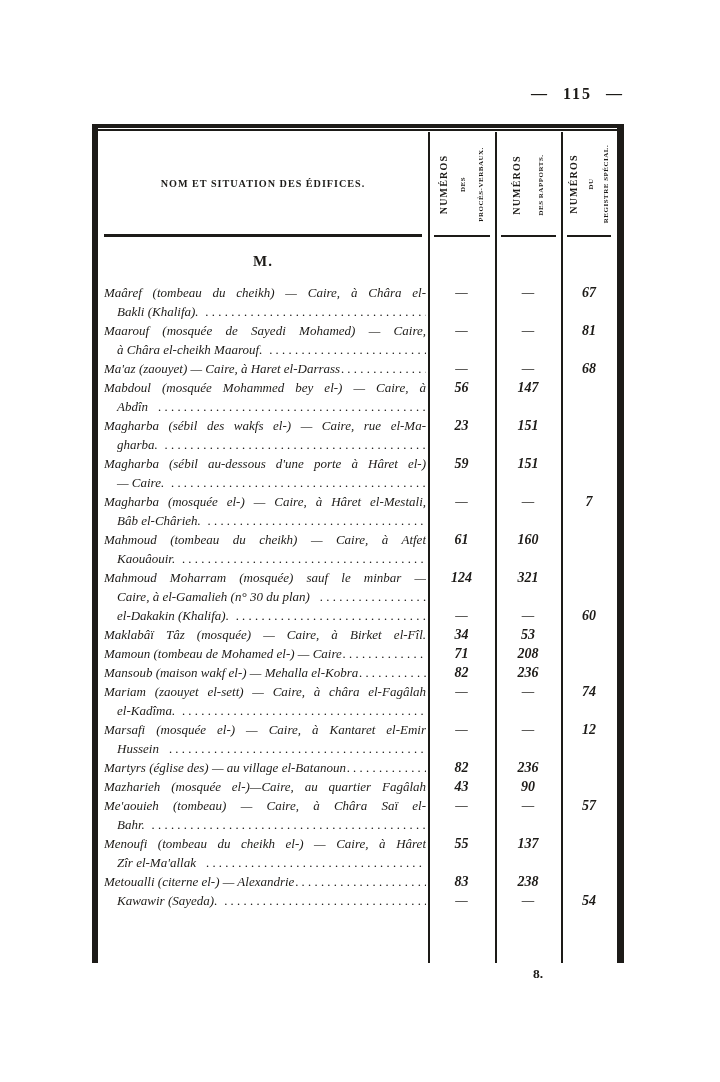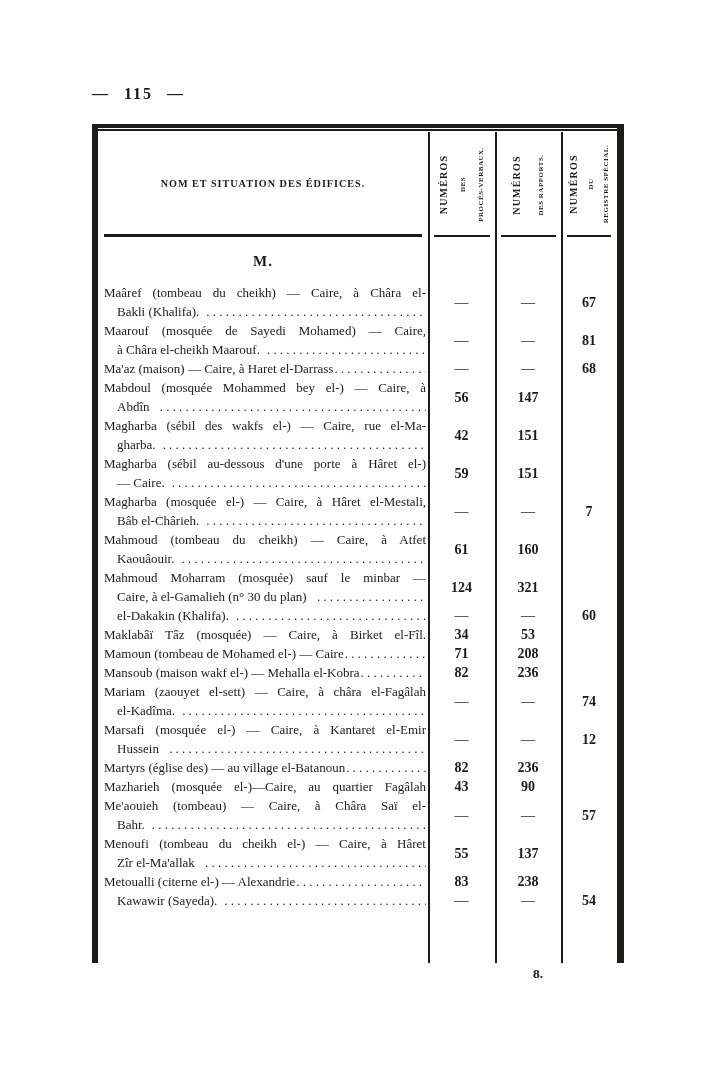--- a/index.html
+++ b/index.html
@@ -3,21 +3,21 @@
 <meta charset="utf-8">
 <style>
   :root{ --ink:#1d1b18; --paper:#ffffff; }
   html,body{margin:0;padding:0;}
   body{
     width:720px;height:1082px;position:relative;overflow:hidden;
     background:var(--paper);color:var(--ink);
     font-family:"Liberation Serif", serif;
   }
   .pagenum{
-    position:absolute;left:92px;top:85px;width:532px;text-align:left;
+    position:absolute;left:92px;top:85px;width:532px;text-align:right;
     font-size:16px;font-weight:700;letter-spacing:2px;word-spacing:8px;
   }
   .table{position:absolute;left:92px;top:124px;width:556px;height:839px;}
   .btop{position:absolute;left:0;top:0;width:532px;height:8px;
     background:linear-gradient(to bottom,var(--ink) 0 4px,var(--paper) 4px 5.5px,var(--ink) 5.5px 7px,transparent 7px);}
   .bleft{position:absolute;left:0;top:0;width:6px;height:839px;background:var(--ink);}
   .bright{position:absolute;left:525px;top:0;width:7px;height:839px;background:var(--ink);}
   .vline{position:absolute;top:8px;height:831px;width:2px;background:var(--ink);}
   .vl1{left:336px}.vl2{left:403px}.vl3{left:469px}
   .hrule{position:absolute;background:var(--ink);}
@@ -34,21 +34,21 @@
   .rot{position:absolute;display:flex;flex-direction:column;align-items:center;
     justify-content:space-evenly;transform:rotate(-90deg);}
   .rot1{left:317px;top:27px;width:105px;height:67px;}
   .rot2{left:383px;top:28px;width:105px;height:66px;}
   .rot3{left:444px;top:32px;width:105px;height:56px;}
   .rh-big{font-weight:700;font-size:10px;letter-spacing:1.2px;white-space:nowrap;}
   .rh-small{font-weight:700;font-size:7px;letter-spacing:.5px;white-space:nowrap;}
   .tbody{position:absolute;left:6px;top:117px;width:519px;font-size:13px;line-height:19px;}
   .section{width:330px;height:42px;box-sizing:border-box;padding-top:11px;
     text-align:center;font-size:15px;font-weight:700;letter-spacing:1px;}
-  .row{display:flex;align-items:center;}
+  .row{display:flex;align-items:flex-start;font-style:italic;}
   .ncell{width:330px;box-sizing:border-box;padding:0 2px 0 6px;}
   .line{height:19px;overflow:hidden;}
   .jline{text-align:justify;text-align-last:justify;}
   .lastline{display:flex;}
   .lastline .txt{white-space:pre;flex:0 0 auto;}
   .dots{flex:1 1 auto;overflow:hidden;white-space:nowrap;letter-spacing:3.2px;margin-left:1px;}
   .indent{padding-left:13px;gap:6px;}
   .v{text-align:center;height:19px;line-height:19px;font-weight:700;font-size:14px;box-sizing:border-box;}
   .v1{width:67px}.v2{width:66px}.v3{width:56px}
   .v.dash{font-weight:400;}
@@ -112,21 +112,21 @@
               <span class="dots">..........................................................................................</span>
             </div>
           </div>
           <div class="v v1 dash">—</div>
           <div class="v v2 dash">—</div>
           <div class="v v3">81</div>
         </div>
         <div class="row">
           <div class="ncell">
             <div class="line lastline">
-              <span class="txt">Ma'az (maison) — Caire, à Haret el-Darrass</span>
+              <span class="txt">Ma'az (zaouyet) — Caire, à Haret el-Darrass</span>
               <span class="dots">..........................................................................................</span>
             </div>
           </div>
           <div class="v v1 dash">—</div>
           <div class="v v2 dash">—</div>
           <div class="v v3">68</div>
         </div>
         <div class="row">
           <div class="ncell">
             <div class="line jline">Mabdoul (mosquée Mohammed bey el-) — Caire, à</div>
@@ -140,21 +140,21 @@
           <div class="v v3"></div>
         </div>
         <div class="row">
           <div class="ncell">
             <div class="line jline">Magharba (sébil des wakfs el-) — Caire, rue el-Ma-</div>
             <div class="line lastline indent">
               <span class="txt">gharba.</span>
               <span class="dots">..........................................................................................</span>
             </div>
           </div>
-          <div class="v v1">42</div>
+          <div class="v v1">23</div>
           <div class="v v2">151</div>
           <div class="v v3"></div>
         </div>
         <div class="row">
           <div class="ncell">
             <div class="line jline">Magharba (sébil au-dessous d'une porte à Hâret el-)</div>
             <div class="line lastline indent">
               <span class="txt">— Caire.</span>
               <span class="dots">..........................................................................................</span>
             </div>

